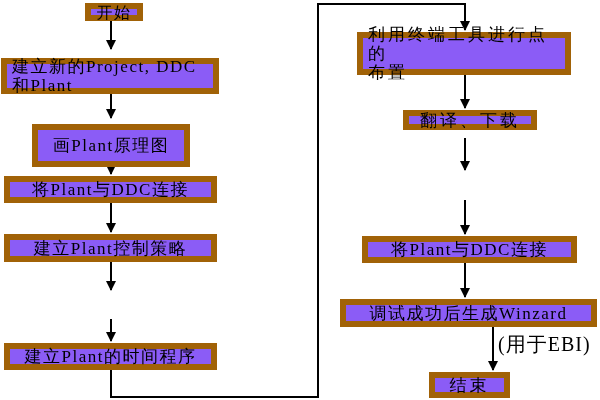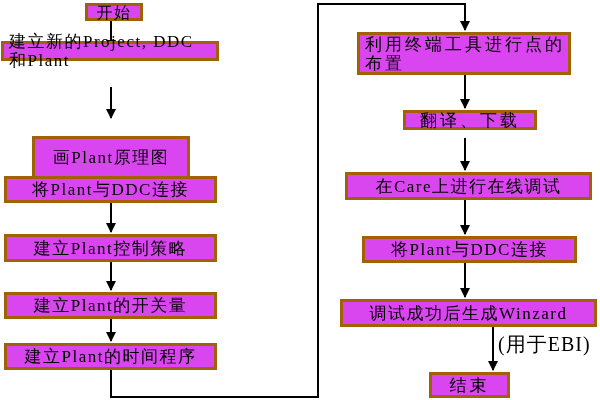--- a/index.html
+++ b/index.html
@@ -19,22 +19,22 @@
   #wires {
     position: absolute;
     left: 0;
     top: 0;
     width: 600px;
     height: 400px;
   }
   .node {
     position: absolute;
     box-sizing: border-box;
-    border: 3px solid #a16207;
-    background: #d946ef;
+    border: 6px solid #a16207;
+    background: #8b5cf6;
     display: flex;
     align-items: center;
     justify-content: center;
     font-size: 17px;
     letter-spacing: 1.5px;
     line-height: 19px;
     white-space: pre-line;
     text-align: center;
   }
   .node.left-align {
@@ -44,22 +44,22 @@
     padding-right: 2px;
   }
   .note {
     position: absolute;
     font-size: 20px;
     letter-spacing: 1px;
     white-space: nowrap;
   }
   
   #n-start { left: 85px;  top: 3px;   width: 58px;  height: 18px; font-size: 16px; }
-  #n-l2    { left: 1px;   top: 41px;  width: 218px; height: 20px; }
-  #n-l3    { left: 32px;  top: 136px; width: 158px; height: 43px; }
+  #n-l2    { left: 1px;   top: 58px;  width: 218px; height: 36px; }
+  #n-l3    { left: 32px;  top: 124px; width: 158px; height: 43px; }
   #n-l4    { left: 4px;   top: 176px; width: 213px; height: 27px; }
   #n-l5    { left: 4px;   top: 234px; width: 213px; height: 28px; }
   #n-l6    { left: 4px;   top: 292px; width: 213px; height: 27px; }
   #n-l7    { left: 4px;   top: 343px; width: 213px; height: 27px; }
   #n-r1    { left: 357px; top: 32px;  width: 214px; height: 43px; letter-spacing: 3px; }
   #n-r2    { left: 403px; top: 110px; width: 134px; height: 20px; letter-spacing: 3px; }
   #n-r3    { left: 345px; top: 172px; width: 247px; height: 28px; }
   #n-r4    { left: 362px; top: 236px; width: 215px; height: 27px; }
   #n-r5    { left: 340px; top: 299px; width: 257px; height: 28px; }
   #n-r6    { left: 429px; top: 372px; width: 81px;  height: 26px; letter-spacing: 3px; }
@@ -96,30 +96,28 @@
 
   <div class="node left-align" id="n-l2">建立新的Project, DDC
 和Plant</div>
 
   <div class="node" id="n-l3">画Plant原理图</div>
 
   <div class="node" id="n-l4">将Plant与DDC连接</div>
 
   <div class="node" id="n-l5">建立Plant控制策略</div>
 
-  <div class="node" id="n-l6">建立Plant的开关量</div>
 
   <div class="node" id="n-l7">建立Plant的时间程序</div>
 
   <div class="node left-align" id="n-r1">利用终端工具进行点的
 布置</div>
 
   <div class="node" id="n-r2">翻译、下载</div>
 
-  <div class="node" id="n-r3">在Care上进行在线调试</div>
 
   <div class="node" id="n-r4">将Plant与DDC连接</div>
 
   <div class="node" id="n-r5">调试成功后生成Winzard</div>
 
   <div class="note" id="n-note">(用于EBI)</div>
 
   <div class="node" id="n-r6">结束</div>
 
 </div>

